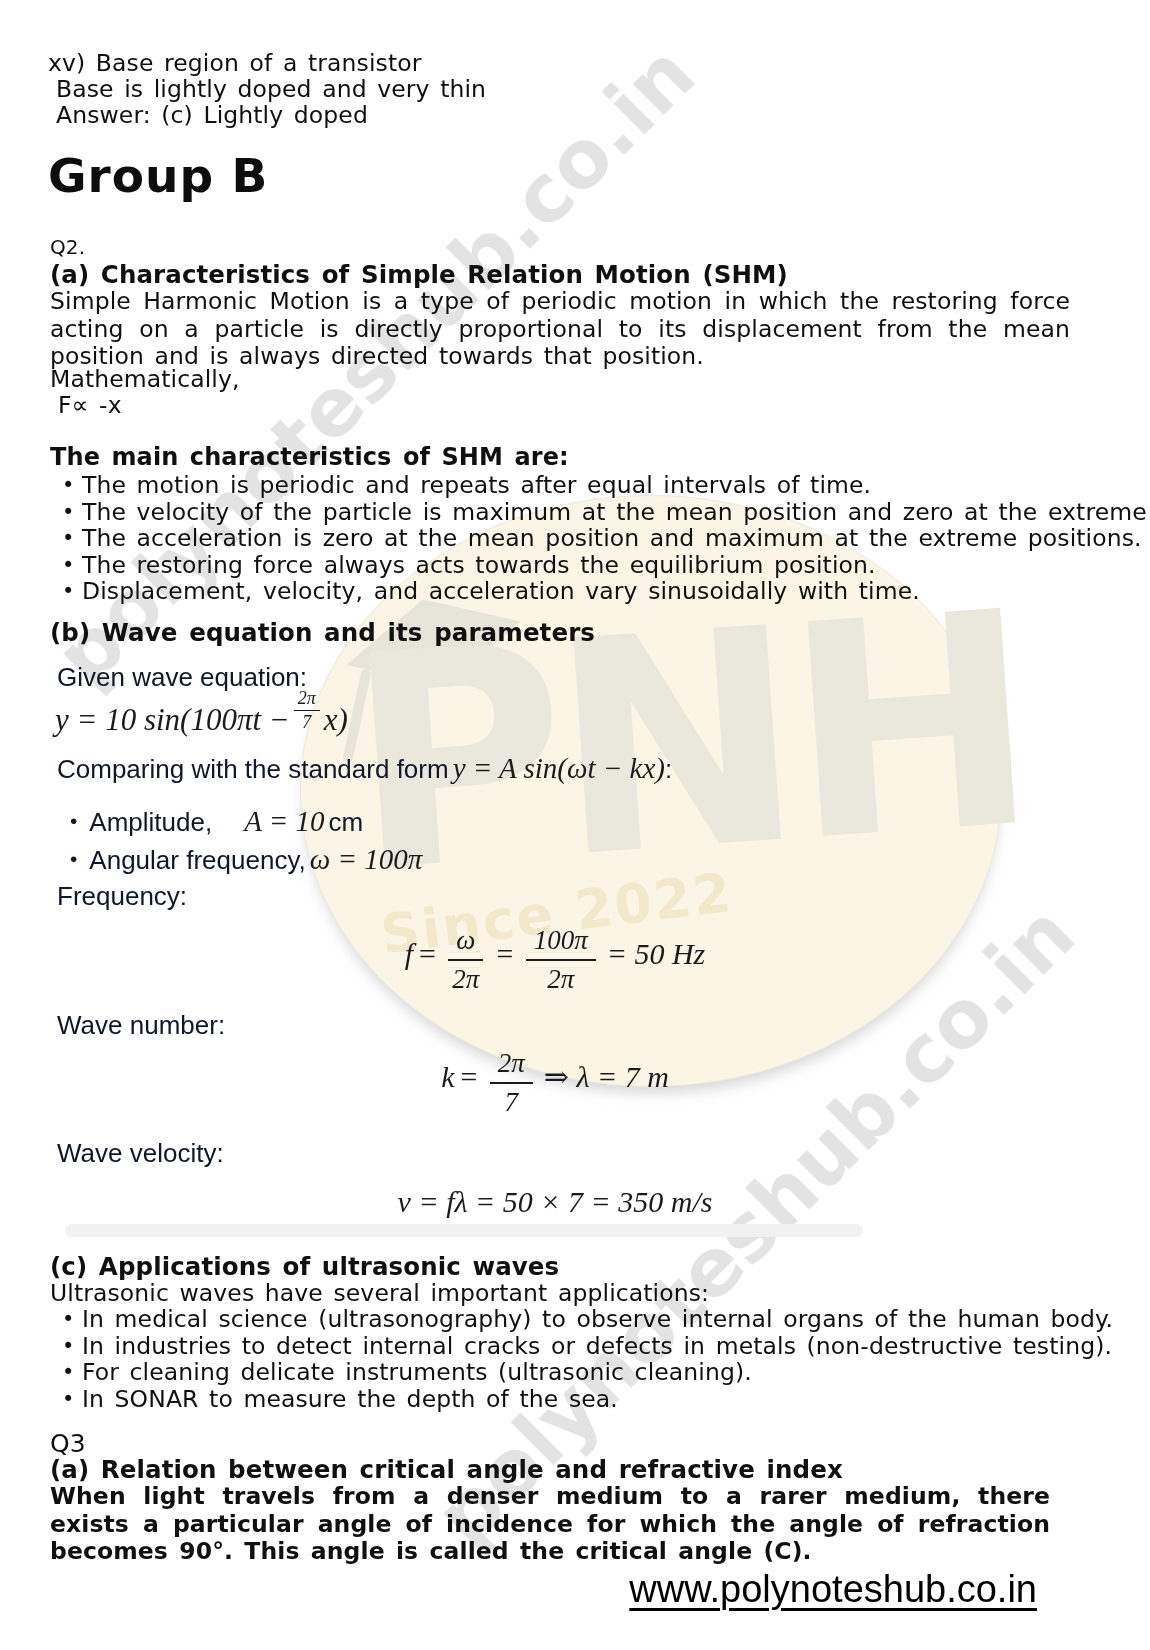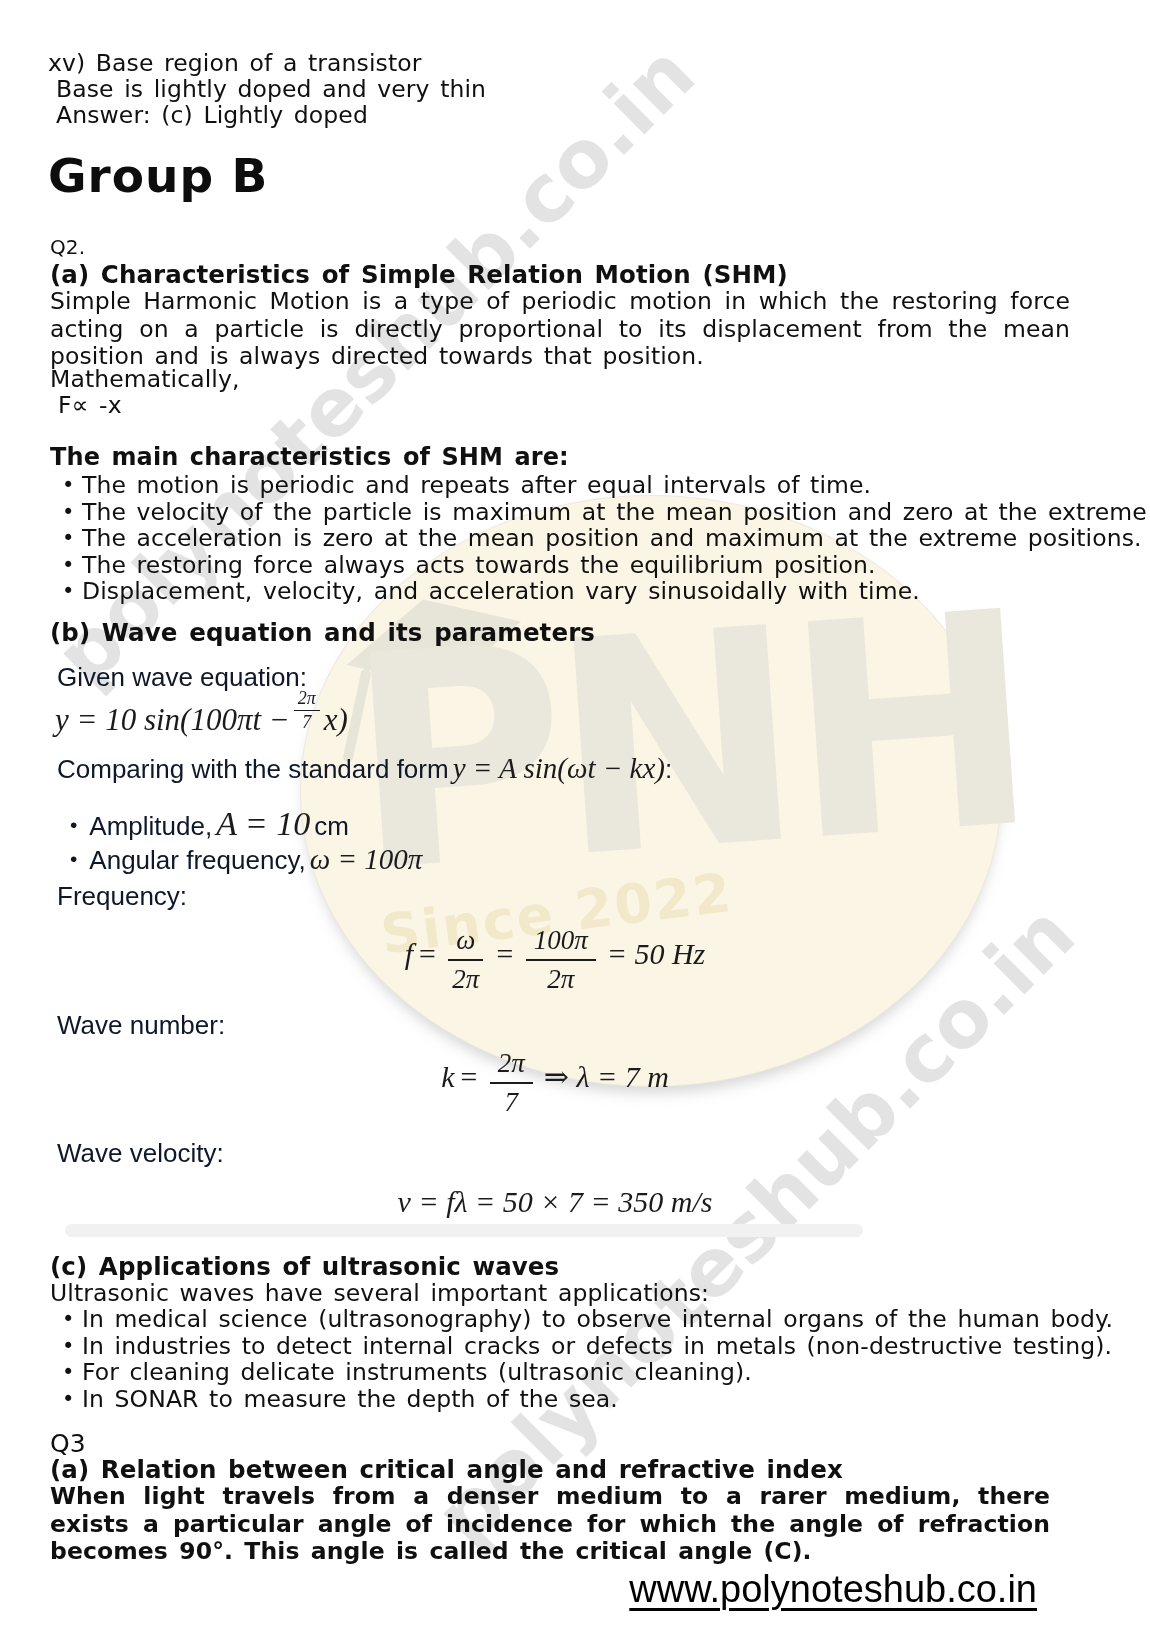--- a/index.html
+++ b/index.html
@@ -156,21 +156,21 @@
     </div>
 
     <div class="abs" style="left:57px;top:752px;">
       <span class="plabel">Comparing with the standard form</span>
       <span class="math" style="font-size:29px;">y = A sin(ωt − kx)</span><span class="plabel">:</span>
     </div>
 
     <div class="abs" style="left:70px;top:805px;">
       <span class="plabel" style="font-size:21px;vertical-align:3px;">•</span>&nbsp;&nbsp;
       <span class="plabel">Amplitude,</span>
-      <span class="math" style="font-size:34px;">A = 10</span>
+      <span class="math" style="font-size:29px;margin-left:28px;">A = 10</span>
       <span class="plabel">cm</span>
     </div>
     <div class="abs" style="left:70px;top:843px;">
       <span class="plabel" style="font-size:21px;vertical-align:3px;">•</span>&nbsp;&nbsp;
       <span class="plabel">Angular frequency,</span>
       <span class="math" style="font-size:29px;">ω = 100π</span>
       <span class="plabel"></span>
     </div>
 
     <div class="abs plabel" style="left:57px;top:881px;">Frequency:</div>

